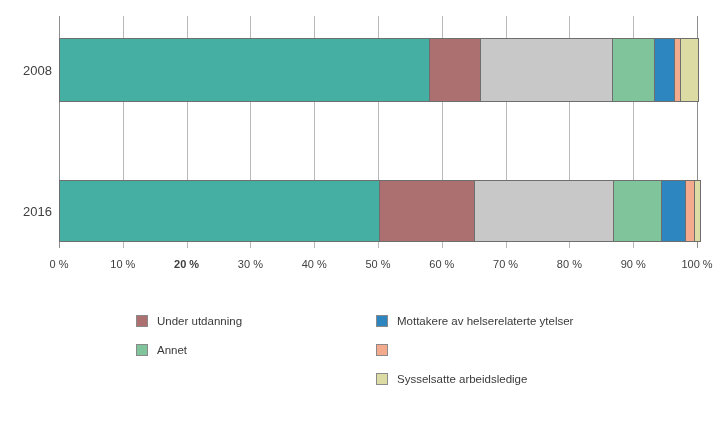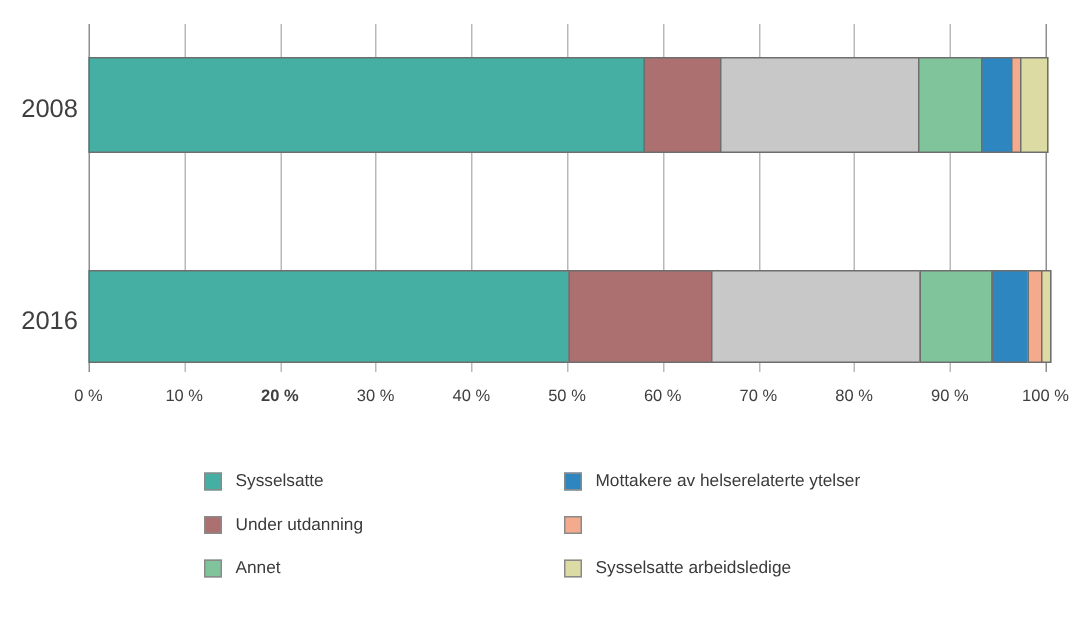--- a/index.html
+++ b/index.html
@@ -33,21 +33,21 @@
     box-sizing:border-box;
     border:1px solid #6e6e6e;
     margin-left:-1px;
   }
   .seg:first-child{margin-left:0;}
 
   
   .ylabel{
     position:absolute;right:0;width:52px;
     text-align:right;
-    font-size:17px;color:#3f3f3f;
+    font-size:13px;color:#3f3f3f;
   }
   .ylabel.y0{top:63px;}
   .ylabel.y1{top:204px;}
   .yaxis-wrap{position:absolute;left:0;top:0;width:52px;height:425px;}
 
   
   .xtick-label{
     position:absolute;
     top:258px;
     font-size:11px;color:#3f3f3f;
@@ -135,24 +135,20 @@
       <div class="xtick-label" style="left: 441.8px; text-align: center;">60 %</div>
       <div class="xtick-label" style="left: 505.6px;">70 %</div>
       <div class="xtick-label" style="left: 569.4px;">80 %</div>
       <div class="xtick-label" style="left: 633.2px;">90 %</div>
       <div class="xtick-label" style="left: 697px;">100 %</div>
     </div>
 
   <div class="legend">
     <div class="legend-col left" id="legend-col-0">
         <div class="legend-item">
-          <span class="swatch" style="background: rgb(69, 175, 164);"></span>
-          <span class="legend-text">Sysselsatte</span>
-        </div>
-        <div class="legend-item">
           <span class="swatch" style="background: rgb(173, 112, 112);"></span>
           <span class="legend-text">Under utdanning</span>
         </div>
         <div class="legend-item">
           <span class="swatch" style="background: rgb(128, 196, 156);"></span>
           <span class="legend-text">Annet</span>
         </div>
       </div>
     <div class="legend-col right" id="legend-col-1">
         <div class="legend-item">

